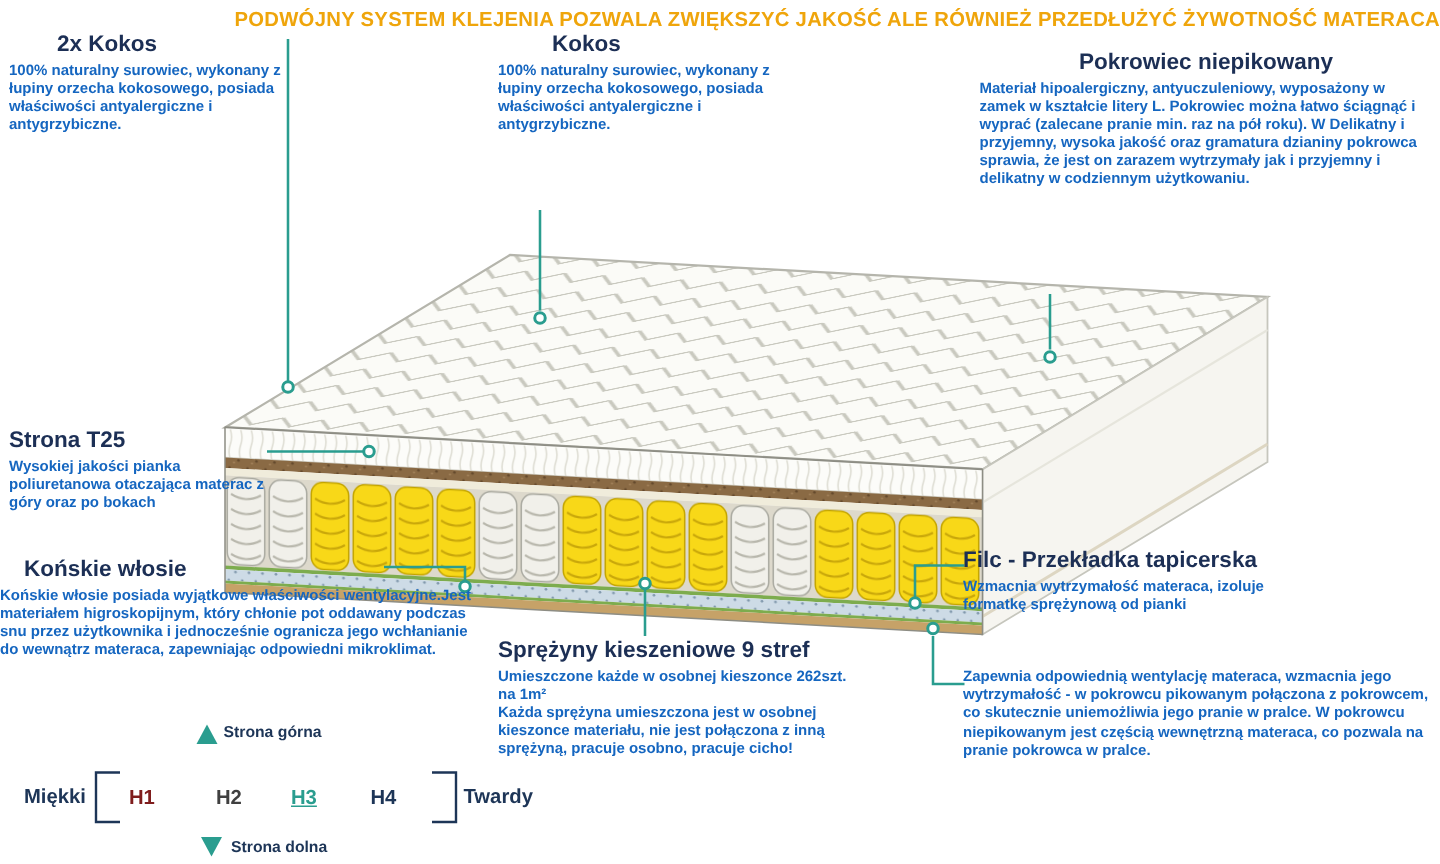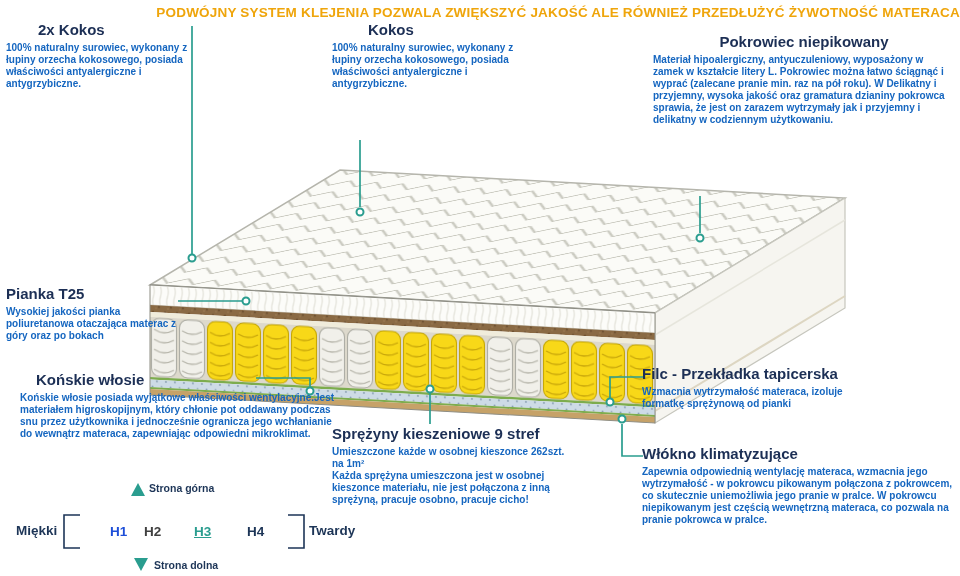--- a/index.html
+++ b/index.html
@@ -128,47 +128,46 @@
     <h2 style="padding-left:36px">Kokos</h2>
     <p>100% naturalny surowiec, wykonany z łupiny orzecha kokosowego, posiada właściwości antyalergiczne i antygrzybiczne.</p>
   </section>
 
   <section class="anno" style="left:653px;top:34px;width:302px">
     <h2 style="text-align:center">Pokrowiec niepikowany</h2>
     <p>Materiał hipoalergiczny, antyuczuleniowy, wyposażony w zamek w kształcie litery L. Pokrowiec można łatwo ściągnąć i wyprać (zalecane pranie min. raz na pół roku). W Delikatny i przyjemny, wysoka jakość oraz gramatura dzianiny pokrowca sprawia, że jest on zarazem wytrzymały jak i przyjemny i delikatny w codziennym użytkowaniu.</p>
   </section>
 
   <section class="anno" style="left:6px;top:286px;width:178px">
-    <h2>Pianka T25</h2>
+    <h2>Strona T25</h2>
     <p>Wysokiej jakości pianka poliuretanowa otaczająca materac z góry oraz po bokach</p>
   </section>
 
-  <section class="anno" style="left:20px;top:372px;width:318px">
+  <section class="anno" style="left:0;top:372px;width:318px">
     <h2 style="padding-left:16px">Końskie włosie</h2>
     <p>Końskie włosie posiada wyjątkowe właściwości wentylacyjne.Jest materiałem higroskopijnym, który chłonie pot oddawany podczas snu przez użytkownika i jednocześnie ogranicza jego wchłanianie do wewnątrz materaca, zapewniając odpowiedni mikroklimat.</p>
   </section>
 
   <section class="anno" style="left:332px;top:426px;width:242px">
     <h2>Sprężyny kieszeniowe 9 stref</h2>
     <p>Umieszczone każde w osobnej kieszonce 262szt. na 1m²</p>
     <p>Każda sprężyna umieszczona jest w osobnej kieszonce materiału, nie jest połączona z inną sprężyną, pracuje osobno, pracuje cicho!</p>
   </section>
 
   <section class="anno" style="left:642px;top:366px;width:235px">
     <h2>Filc - Przekładka tapicerska</h2>
     <p>Wzmacnia wytrzymałość materaca, izoluje formatkę sprężynową od pianki</p>
   </section>
 
   <section class="anno" style="left:642px;top:446px;width:315px">
-    <h2>Włókno klimatyzujące</h2>
     <p>Zapewnia odpowiednią wentylację materaca, wzmacnia jego wytrzymałość - w pokrowcu pikowanym połączona z pokrowcem, co skutecznie uniemożliwia jego pranie w pralce. W pokrowcu niepikowanym jest częścią wewnętrzną materaca, co pozwala na pranie pokrowca w pralce.</p>
   </section>
 
   <span class="lbl" style="left:149px;top:482px;font-size:10.5px">Strona górna</span>
   <span class="lbl" style="left:16px;top:523px;font-size:13.5px">Miękki</span>
-  <span class="h" style="left: 86px; color: #1d4ed8; margin-left: 24px;">H1</span>
+  <span class="h" style="left: 86px; color: #7f1d1d;">H1</span>
   <span class="h" style="left: 144px; color: #404040;">H2</span>
   <span class="h" style="left: 194px; color: rgb(42, 157, 143); text-decoration: underline;">H3</span>
   <span class="h" style="left: 247px; color: rgb(29, 53, 87);">H4</span>
   <span class="lbl" style="left:309px;top:523px;font-size:13.5px">Twardy</span>
   <span class="lbl" style="left:154px;top:559px;font-size:10.5px">Strona dolna</span>
 
 </div>
 
 </body></html>

